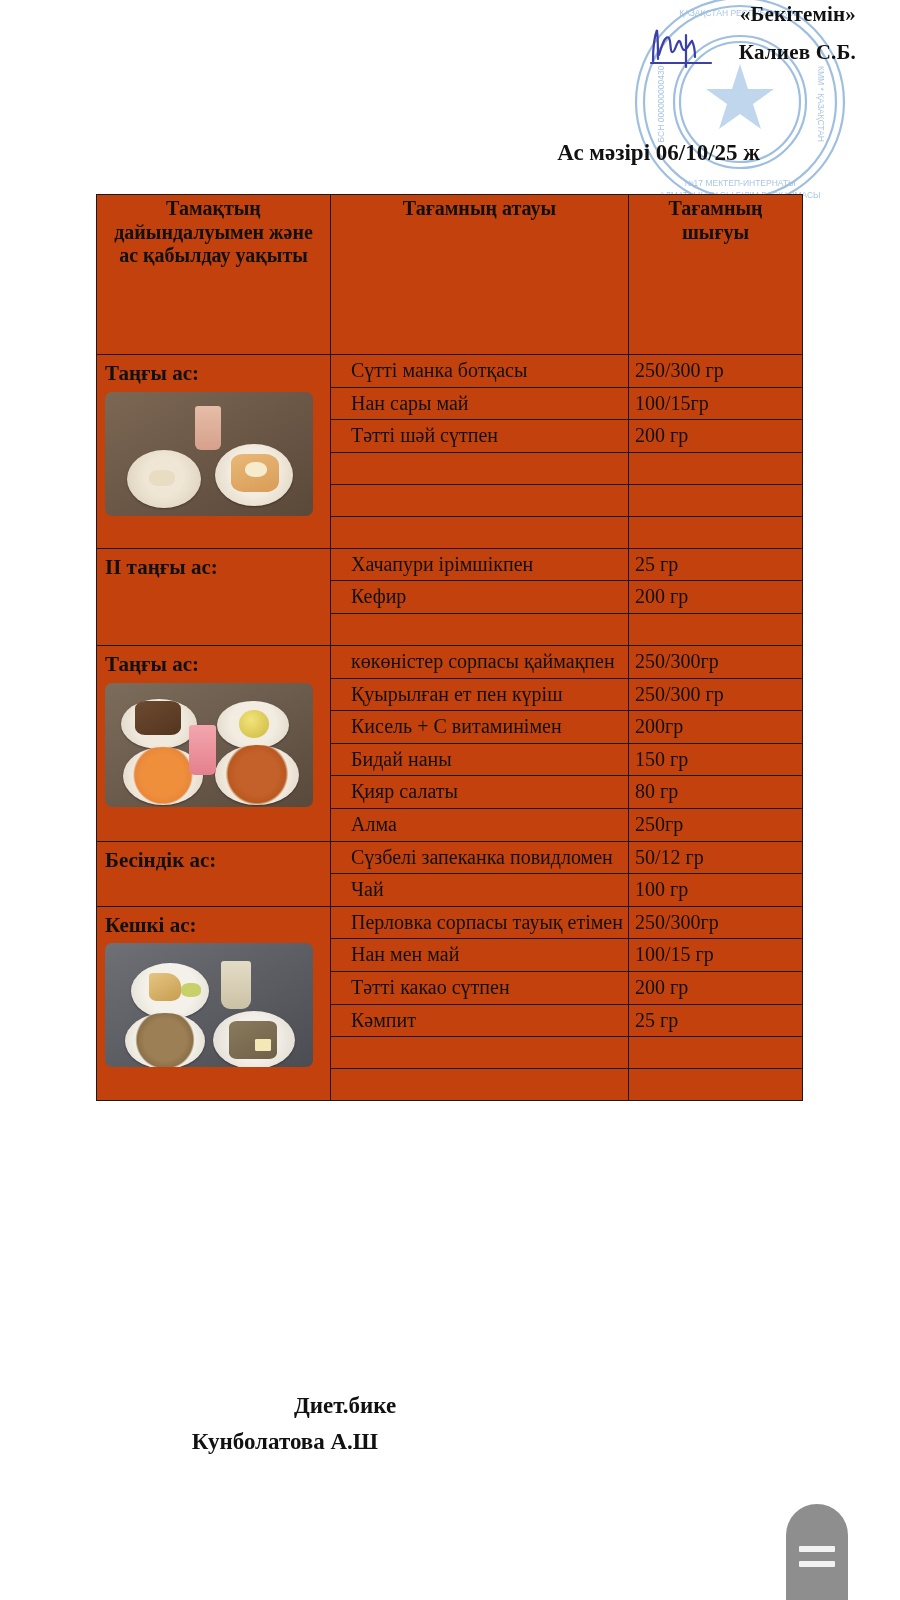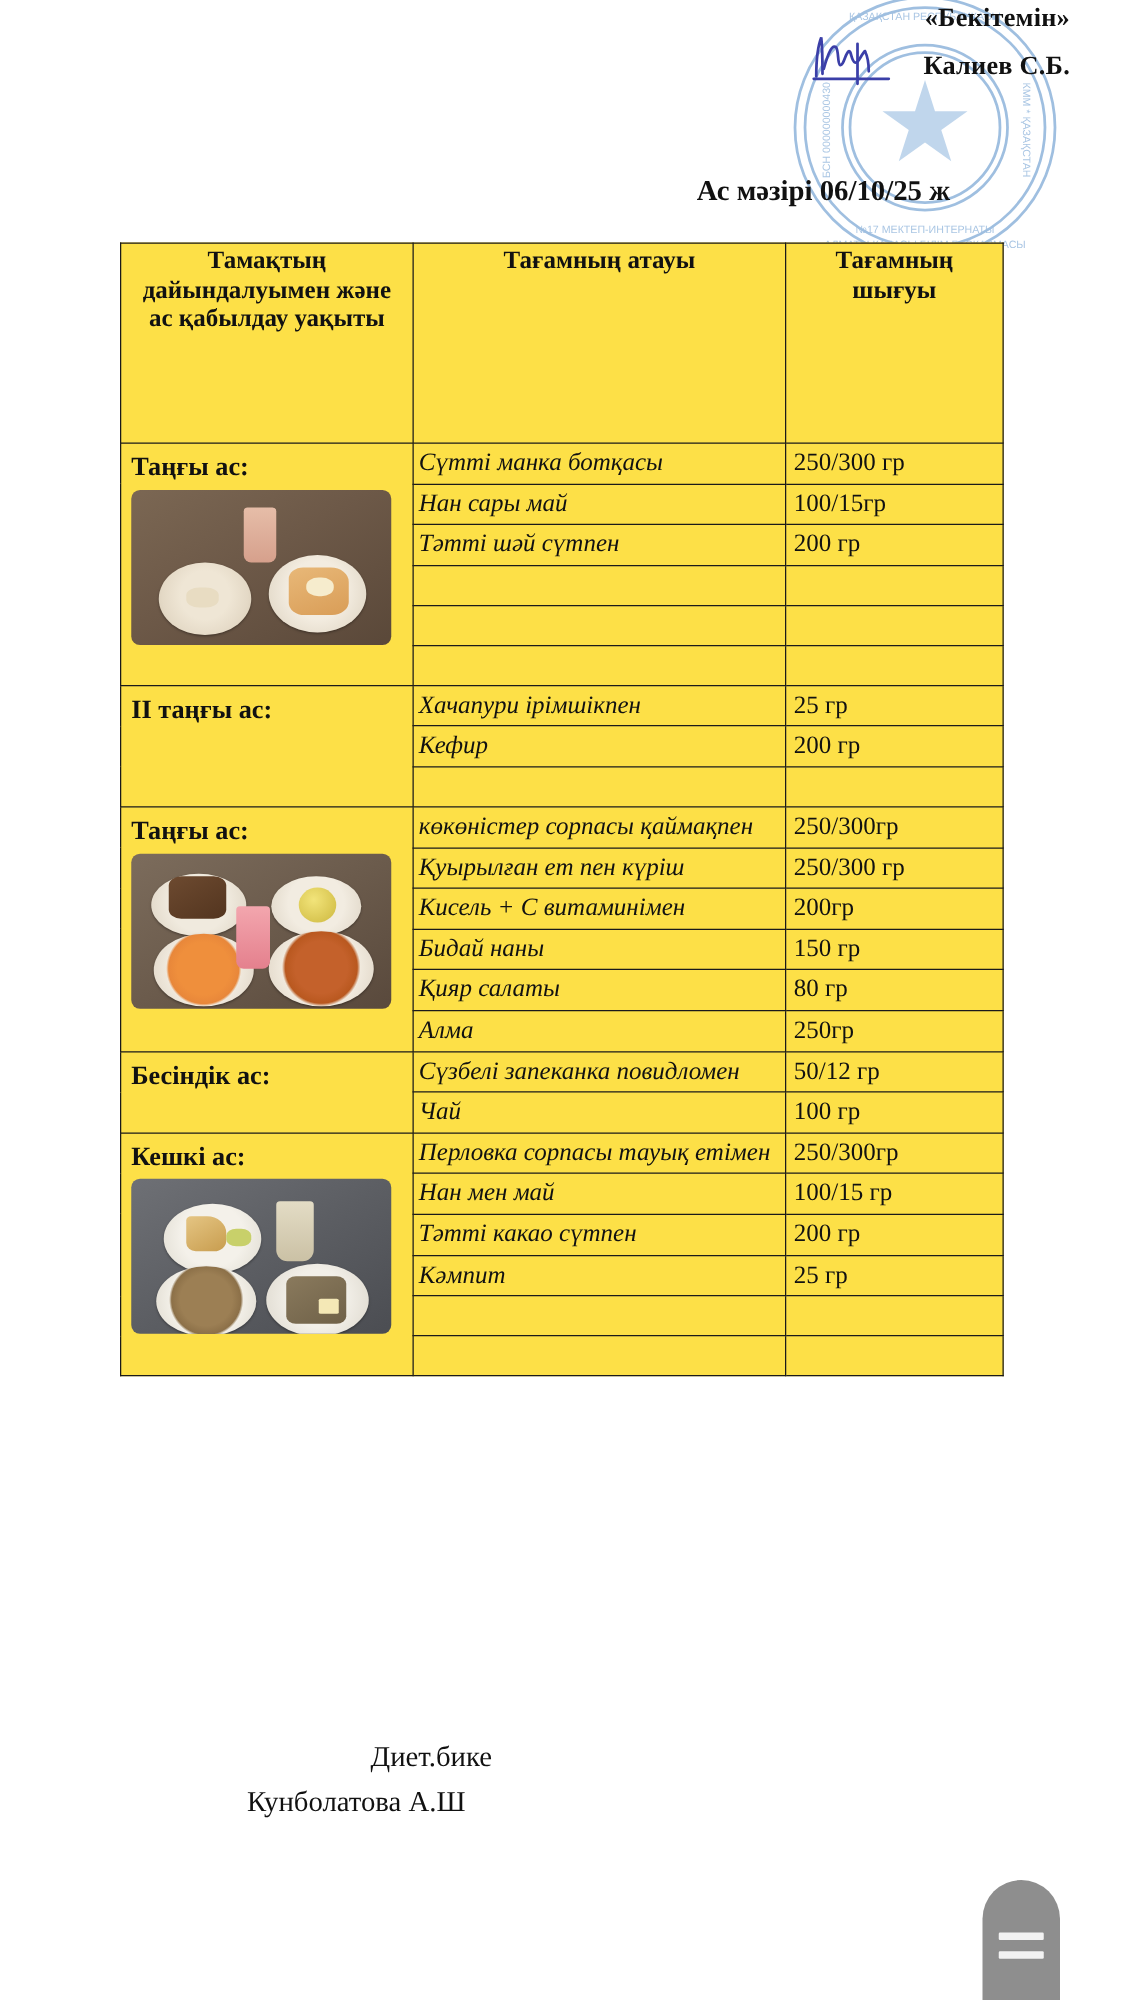--- a/index.html
+++ b/index.html
@@ -70,21 +70,21 @@
   }
 
   
   .menu-table {
     position: absolute;
     top: 194px;
     left: 96px;
     width: 706px;
     border-collapse: collapse;
     table-layout: fixed;
-    background: #fde047;
+    background: #c2410c;
     z-index: 3;
   }
   .menu-table td {
     border: 1.6px solid #1a1a1a;
     padding: 2px 8px;
     vertical-align: top;
     font-size: 20px;
     line-height: 1.18;
   }
   .col-time  { width: 234px; }
@@ -104,21 +104,21 @@
   td.meal-cell {
     vertical-align: top;
     padding-top: 6px;
   }
   .meal-label {
     font-weight: bold;
     font-size: 21px;
     display: block;
     margin-bottom: 6px;
   }
-  td.dish  { padding: 4px 2px 4px 4px; font-style: italic; }
+  td.dish  { padding: 4px 2px 4px 20px; }
   td.out   { padding: 4px 6px; }
   td.empty { height: 32px; }
 
   
   .photo {
     width: 208px;
     height: 124px;
     border-radius: 7px;
     position: relative;
     overflow: hidden;
@@ -138,21 +138,21 @@
   .photo.lunch     { background: linear-gradient(150deg,#7c6c5c 0%,#6b5b4c 50%,#59493c 100%); }
   .photo.dinner    { background: linear-gradient(150deg,#6e7075 0%,#5c5e63 50%,#4b4d52 100%); }
 
   
   .footer {
     position: absolute;
     left: 0;
     top: 1388px;
     width: 690px;
     text-align: center;
-    font-weight: normal;
+    font-weight: bold;
     font-size: 23px;
     line-height: 1.55;
   }
   .footer .line2 { margin-left: -120px; }
 
   
   .handle {
     position: absolute;
     right: 52px;
     bottom: 0px;

